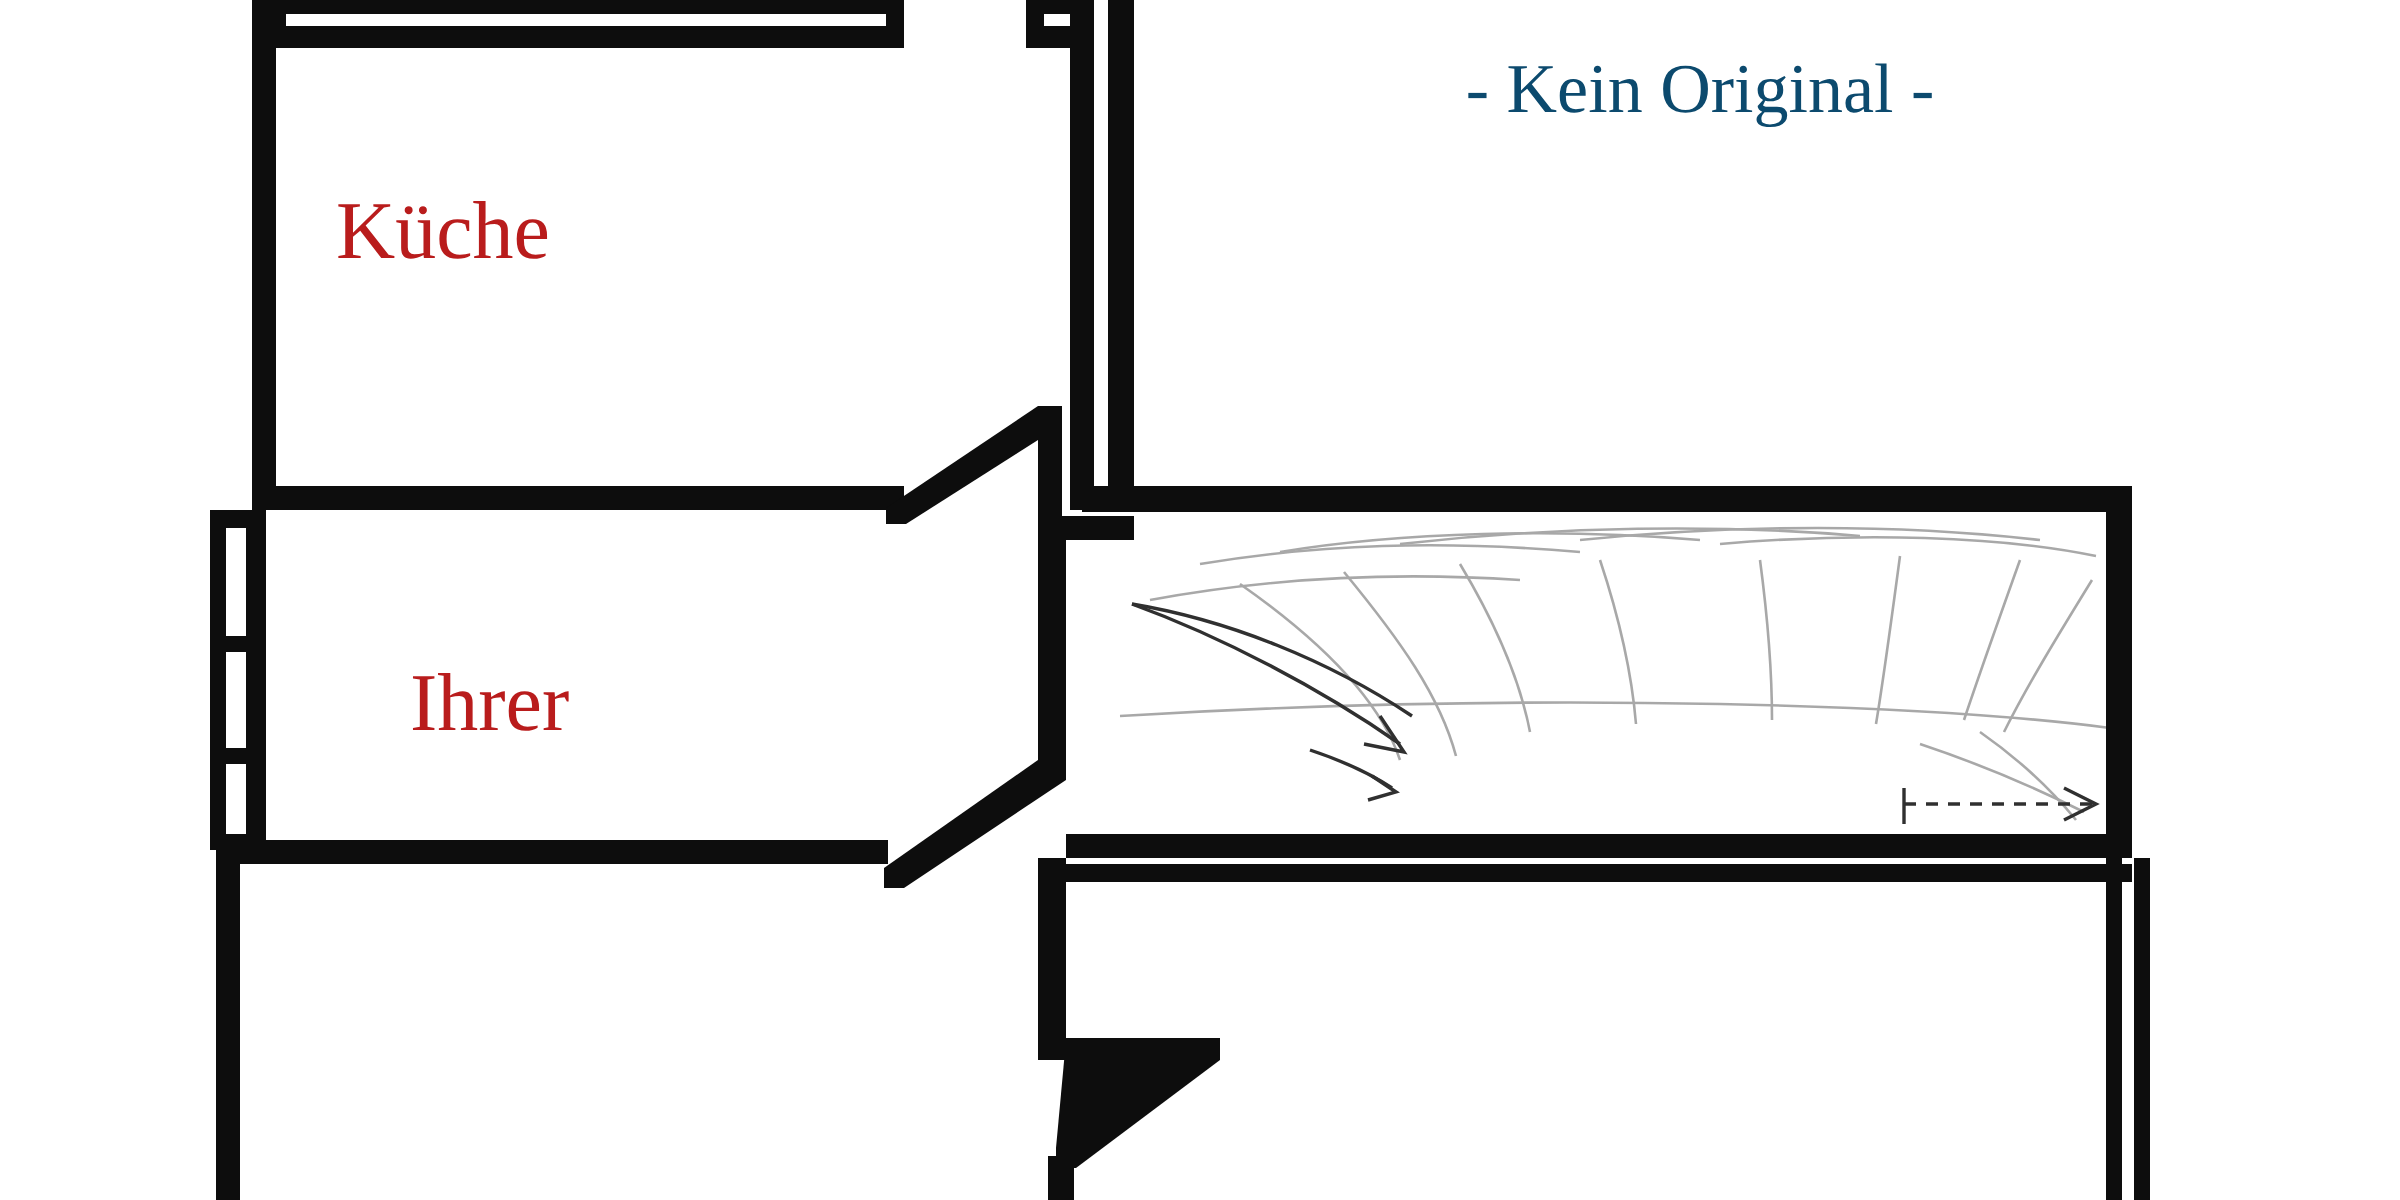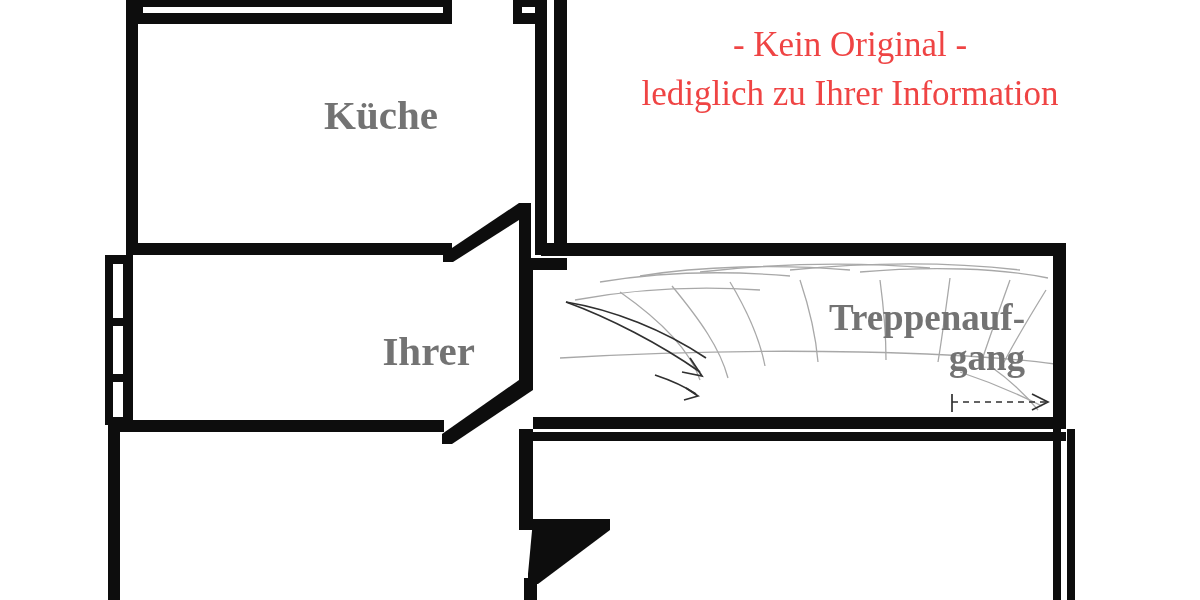--- a/index.html
+++ b/index.html
@@ -21,26 +21,26 @@
   }
   #plan-svg {
     position: absolute;
     left: 0;
     top: 0;
     width: 1200px;
     height: 600px;
   }
   .room-label {
     position: absolute;
-    color: #737373;
+    color: #b91c1c;
     font-family: "Liberation Serif", "DejaVu Serif", serif;
-    font-weight: 700;
+    font-weight: 400;
     white-space: nowrap;
     line-height: 1.08;
-    text-align: right;
+    text-align: left;
   }
   #label-kueche {
     left: 168px;
     top: 93px;
     width: 270px;
     font-size: 41px;
   }
   #label-diele {
     left: 205px;
     top: 329px;
@@ -48,21 +48,21 @@
     font-size: 41px;
   }
   #label-treppenaufgang {
     left: 700px;
     top: 298px;
     width: 325px;
     font-size: 37px;
   }
   .watermark {
     position: absolute;
-    color: #ef4444;
+    color: #0c4a6e;
     font-family: "Liberation Serif", "DejaVu Serif", serif;
     white-space: nowrap;
     text-align: center;
   }
   #watermark-line-1 {
     left: 590px;
     top: 25px;
     width: 520px;
     font-size: 35px;
   }
@@ -169,22 +169,17 @@
 
       <rect x="108" y="417" width="12" height="16"></rect>
 
     </g>
   </svg>
 
   <div class="room-label" id="label-kueche">Küche</div>
 
   <div class="room-label" id="label-diele">Ihrer</div>
 
-  <div class="room-label" id="label-treppenaufgang">
-    <div>Treppenauf-</div>
-    <div>gang</div>
-  </div>
 
   <div class="watermark" id="watermark-line-1">- Kein Original -</div>
 
-  <div class="watermark" id="watermark-line-2">lediglich zu Ihrer Information</div>
 
 </div>
 
 </body></html>

